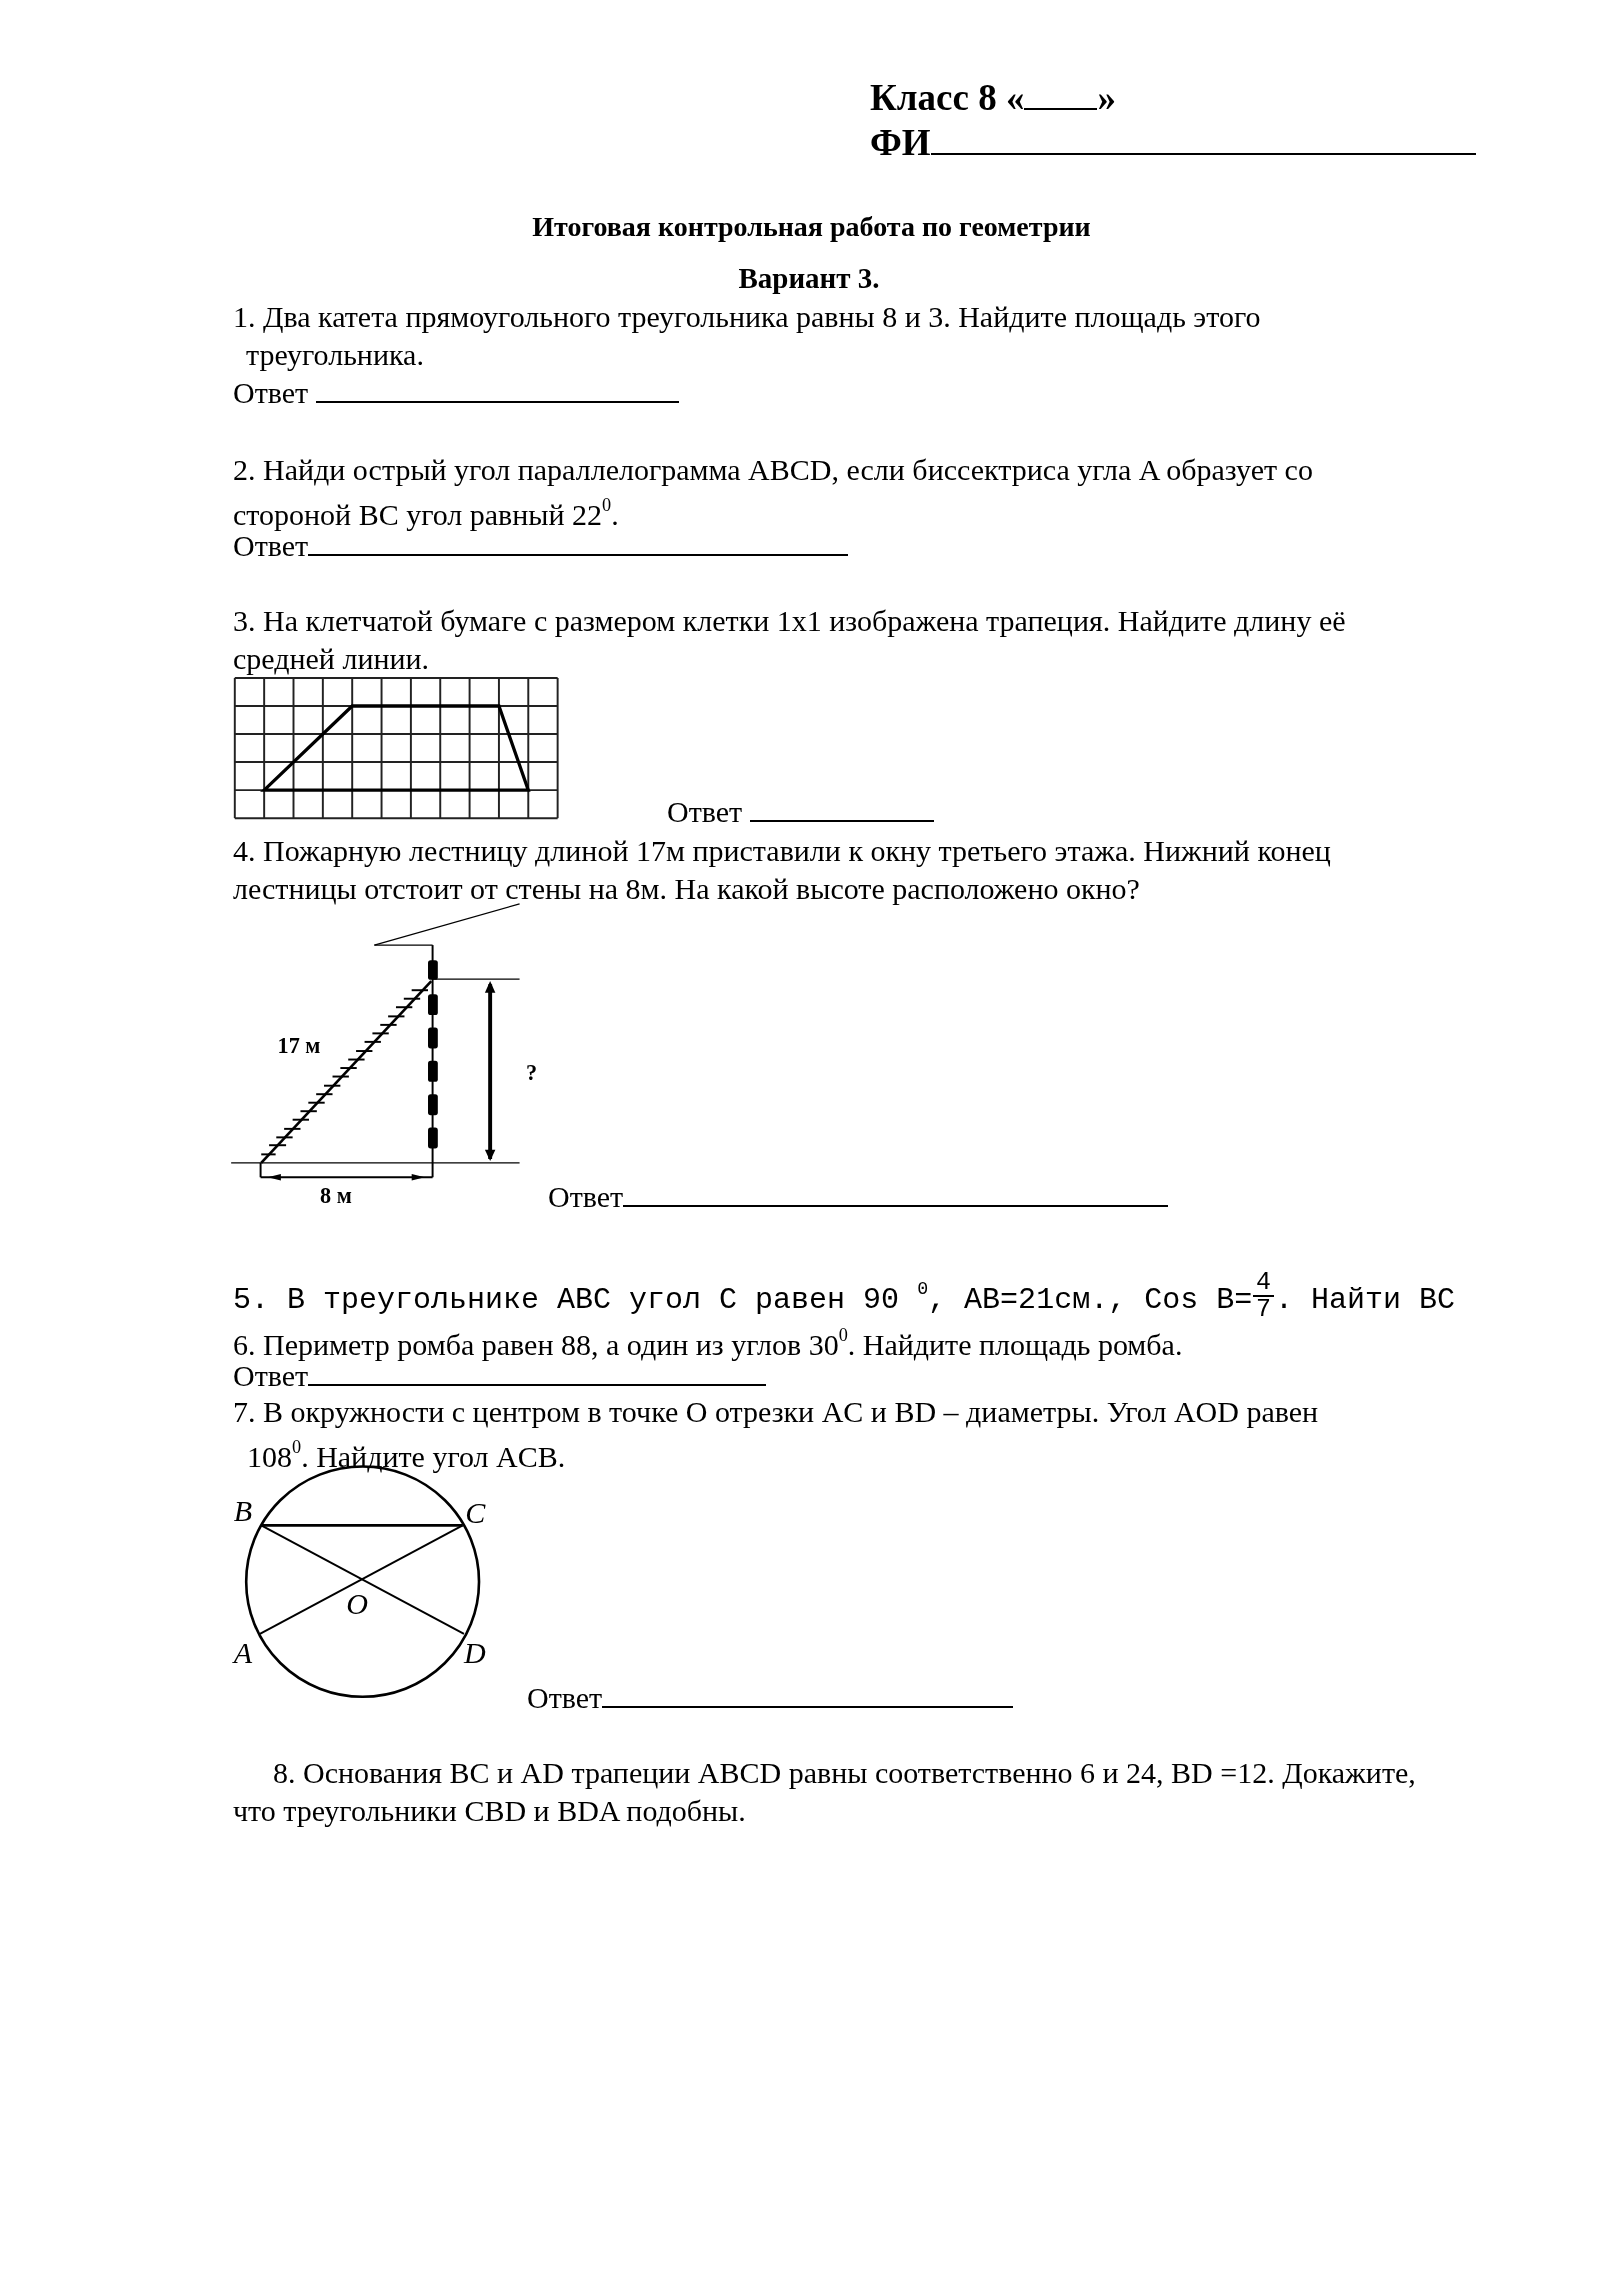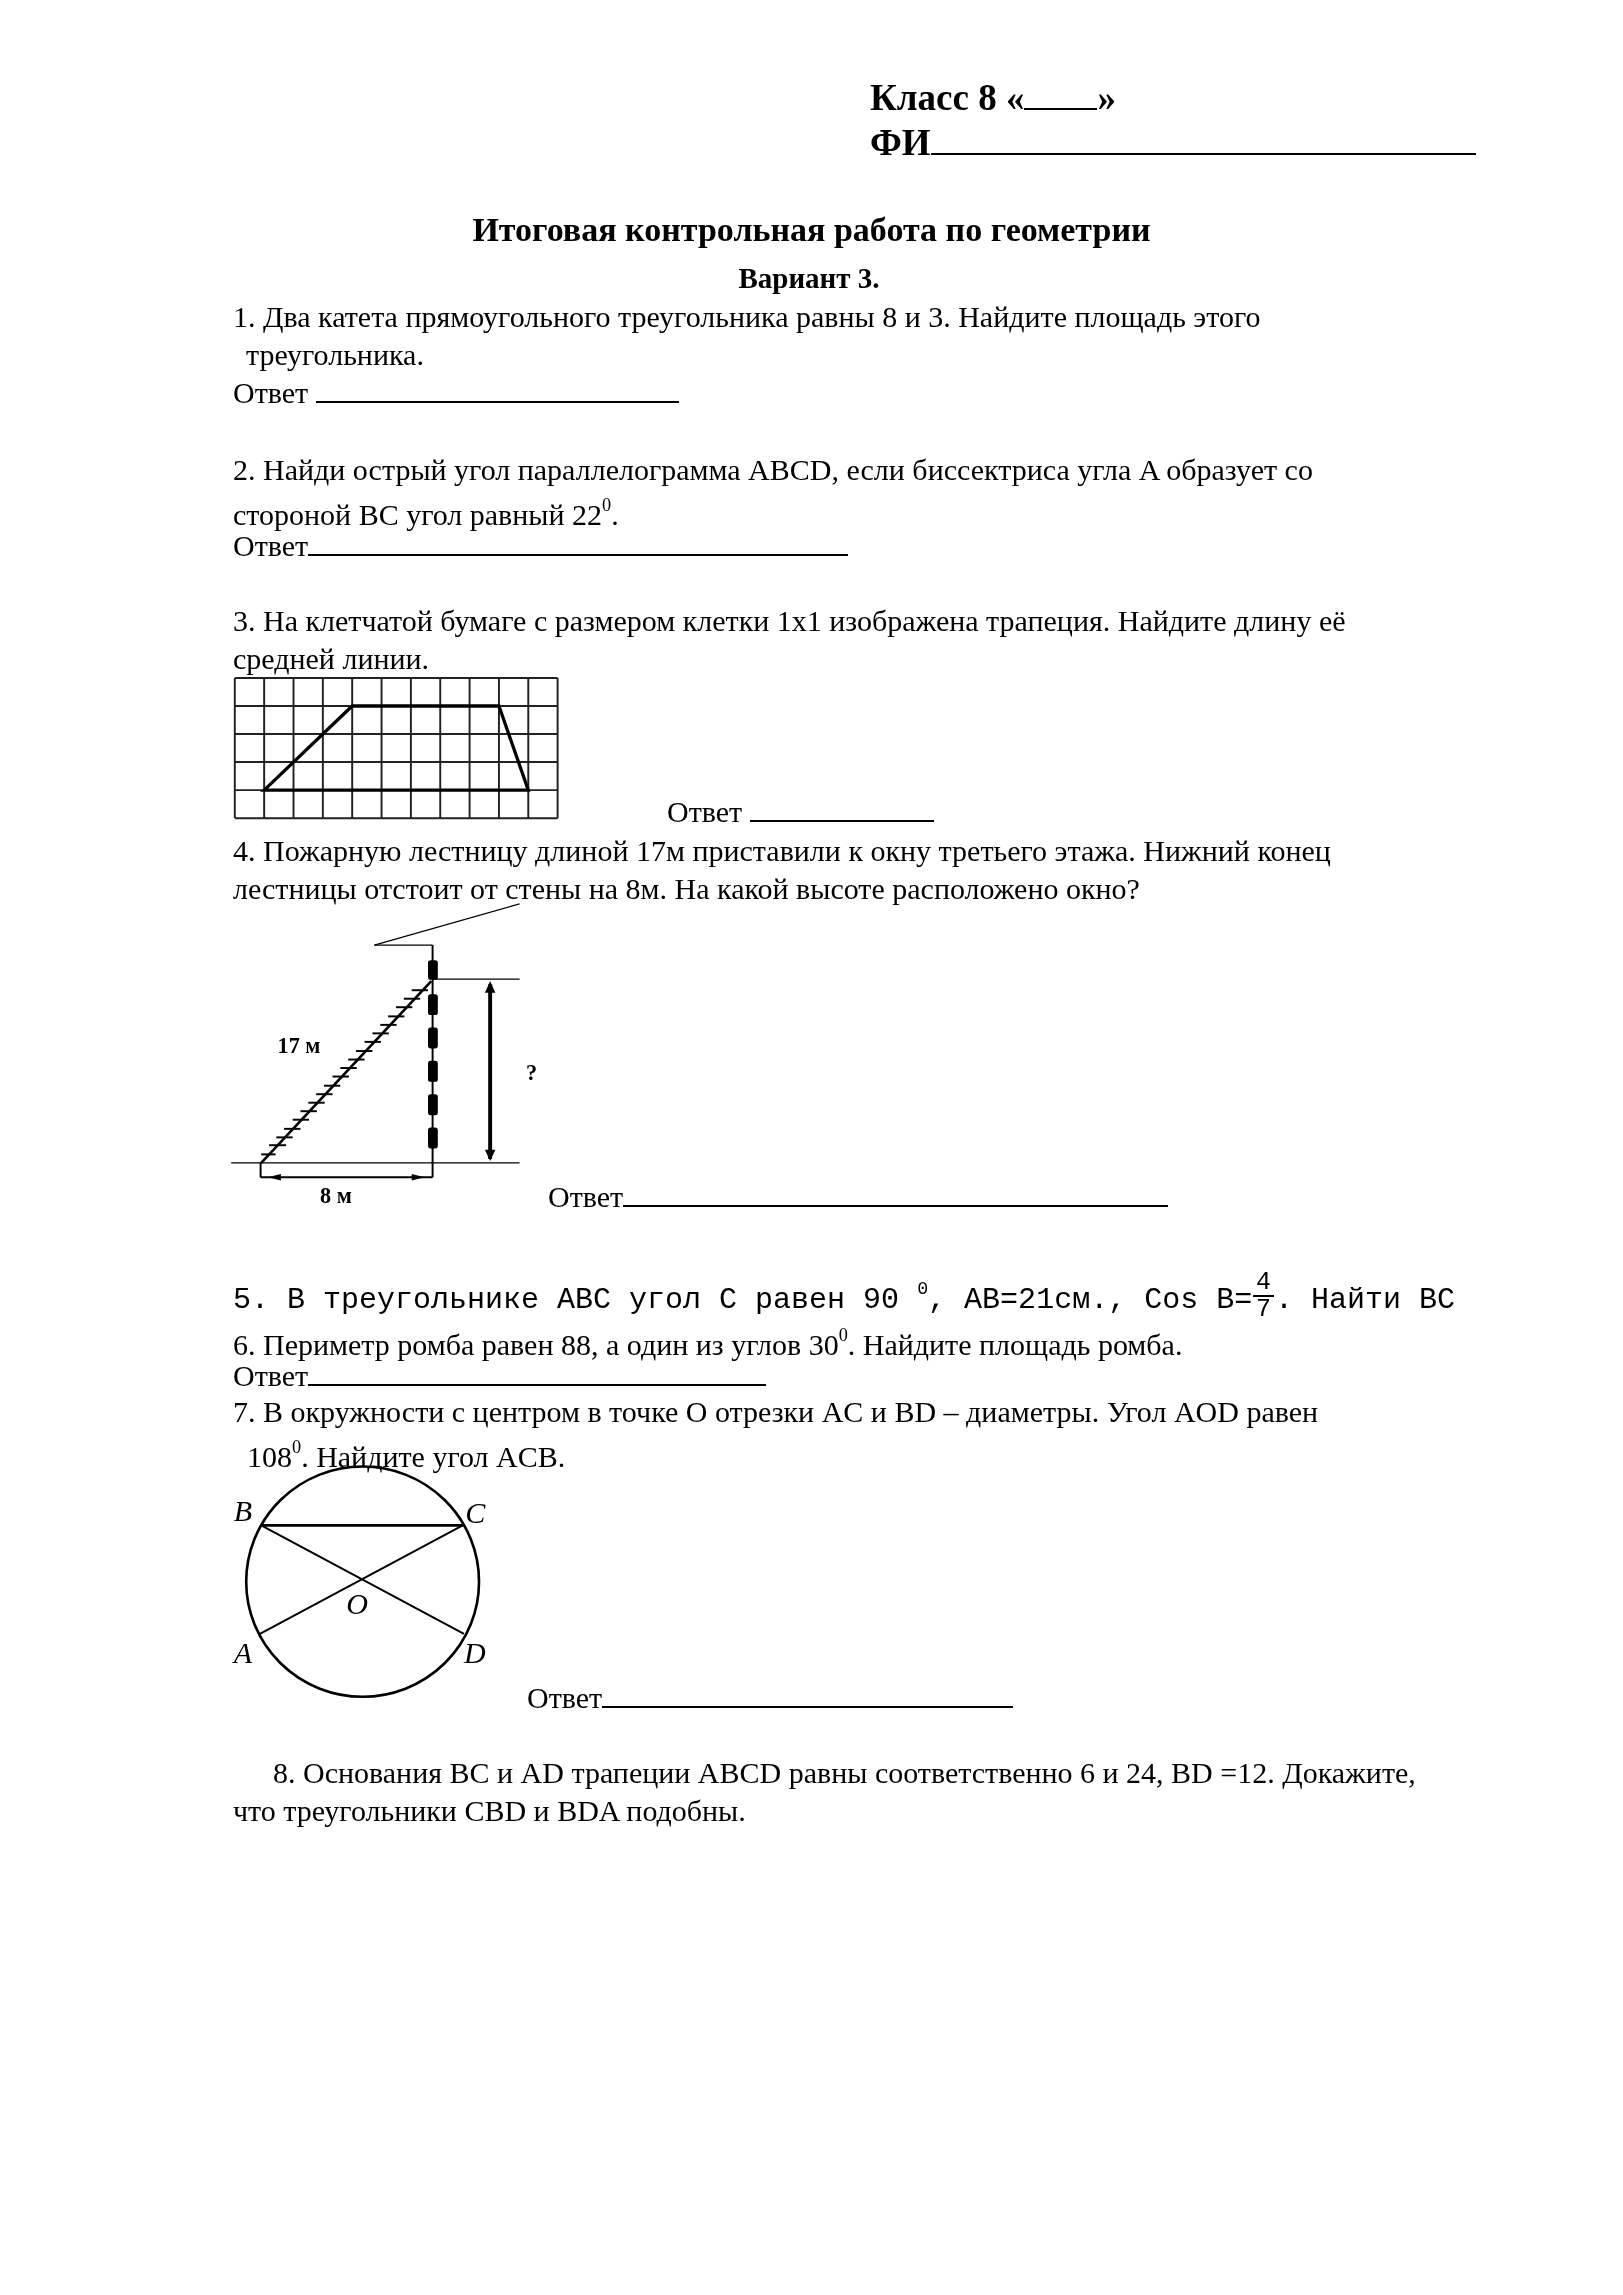--- a/index.html
+++ b/index.html
@@ -4,21 +4,21 @@
 <style>
   html, body { margin: 0; padding: 0; background: #ffffff; }
   body {
     width: 1623px; height: 2295px; position: relative; overflow: hidden;
     font-family: "Liberation Serif", "DejaVu Serif", serif;
     color: #000;
   }
   .abs { position: absolute; }
   .txt { font-size: 30px; line-height: 38px; white-space: nowrap; }
   .hdr { font-size: 37px; line-height: 42px; font-weight: bold; }
-  .title { font-size: 34px; font-weight: bold; text-align: center; width: 1623px; left: 0; }
+  .title { font-size: 28px; font-weight: bold; text-align: center; width: 1623px; left: 0; }
   .subtitle { font-size: 29px; font-weight: bold; text-align: center; width: 1618px; left: 0; }
   .blank { display: inline-block; border-bottom: 2.6px solid #000; vertical-align: baseline; height: 0; }
   sup { font-size: 18.3px; position: relative; top: -2.6px; }
   .frac { display: inline-block; vertical-align: middle; text-align: center; font-size: 25px; line-height: 25px; position: relative; top: -3.9px; margin: 0 1.3px; }
   .frac .num { display: block; border-bottom: 2px solid #000; padding: 0 2.6px; }
   .frac .den { display: block; }
   svg text { font-family: "Liberation Serif", "DejaVu Serif", serif; }
 </style>
 </head>
 <body>

